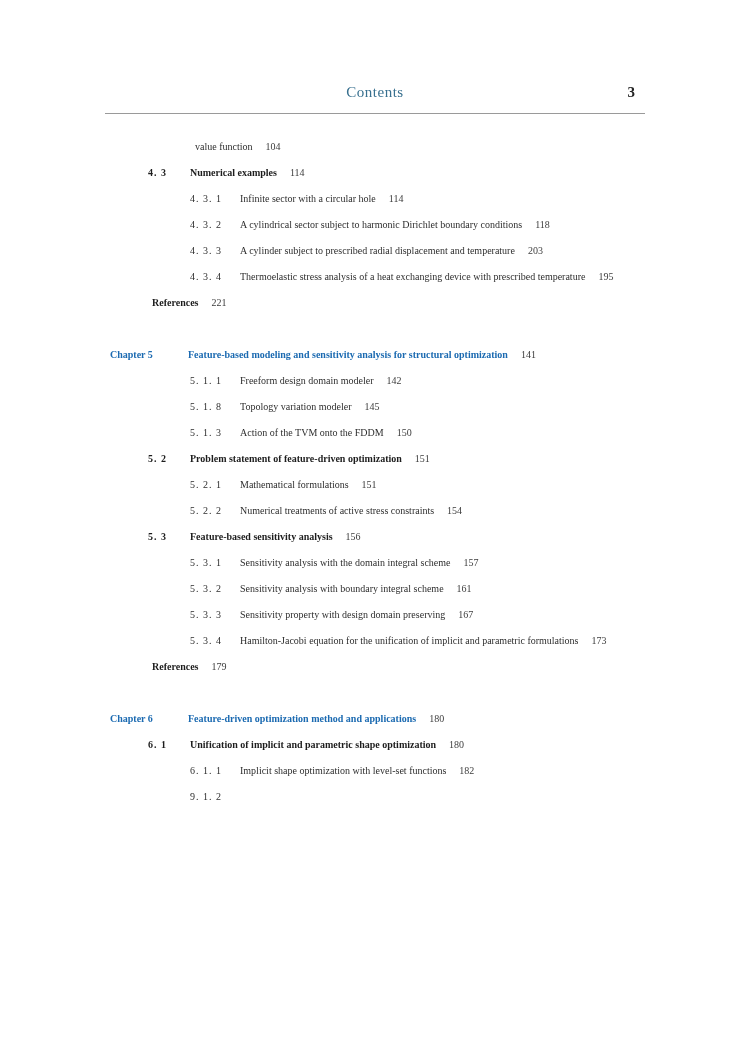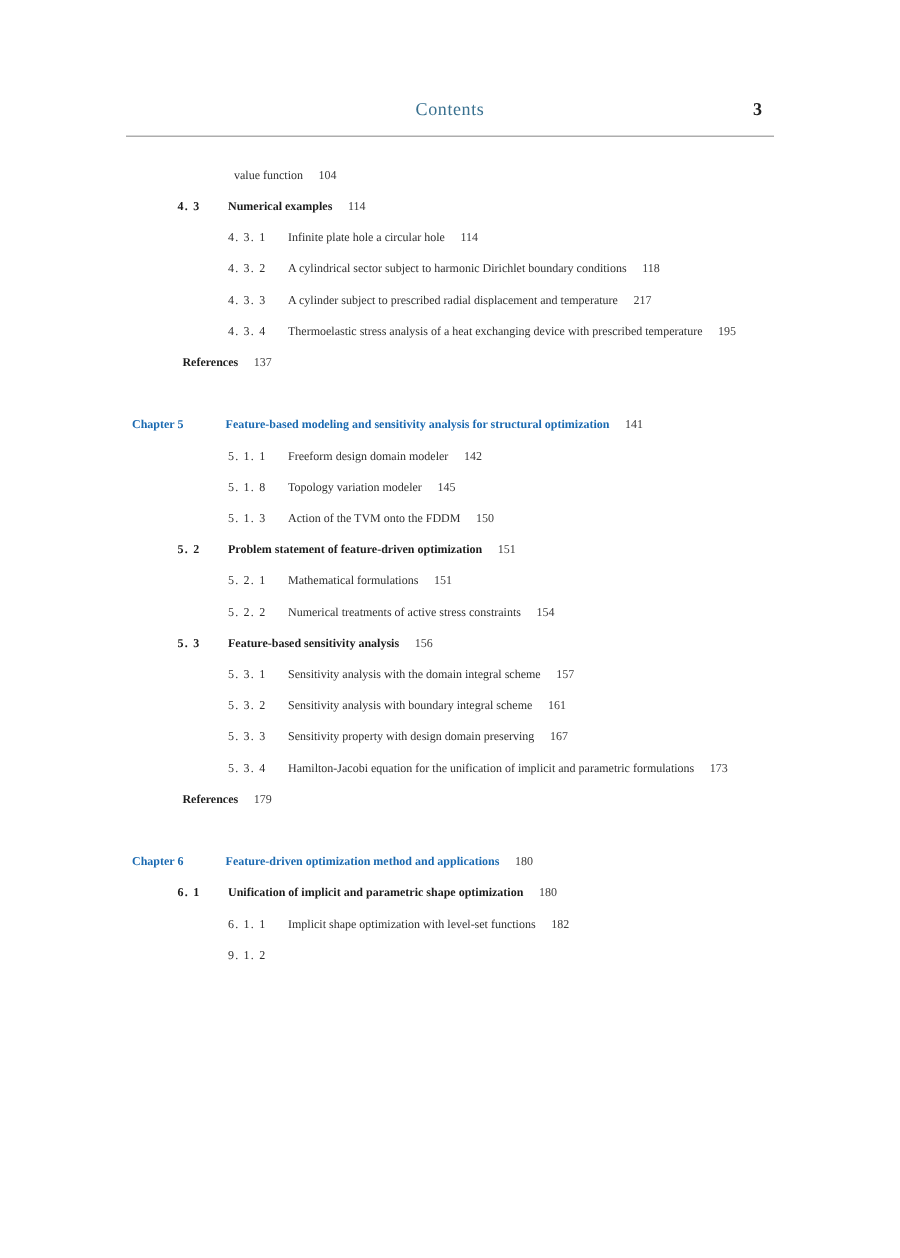--- a/index.html
+++ b/index.html
@@ -112,25 +112,25 @@
     <div class="header">
       <span class="running-title">Contents</span>
       <span class="folio">3</span>
     </div>
 
     <hr class="rule">
 
     <div class="toc">
         <div class="entry continuation"><span class="title">value function</span><span class="page">104</span></div>
         <div class="entry section"><span class="num">4. 3</span><span class="title">Numerical examples</span><span class="page">114</span></div>
-        <div class="entry subsection"><span class="num">4. 3. 1</span><span class="title">Infinite plate hole a circular hole</span><span class="page">114</span></div>
+        <div class="entry subsection"><span class="num">4. 3. 1</span><span class="title">Infinite sector with a circular hole</span><span class="page">114</span></div>
         <div class="entry subsection"><span class="num">4. 3. 2</span><span class="title">A cylindrical sector subject to harmonic Dirichlet boundary conditions</span><span class="page">118</span></div>
-        <div class="entry subsection"><span class="num">4. 3. 3</span><span class="title">A cylinder subject to prescribed radial displacement and temperature</span><span class="page">217</span></div>
+        <div class="entry subsection"><span class="num">4. 3. 3</span><span class="title">A cylinder subject to prescribed radial displacement and temperature</span><span class="page">203</span></div>
         <div class="entry subsection"><span class="num">4. 3. 4</span><span class="title">Thermoelastic stress analysis of a heat exchanging device with prescribed temperature</span><span class="page">195</span></div>
-        <div class="entry references"><span class="title">References</span><span class="page">137</span></div>
+        <div class="entry references"><span class="title">References</span><span class="page">221</span></div>
         <div class="entry chapter"><span class="num">Chapter 5</span><span class="title">Feature-based modeling and sensitivity analysis for structural optimization</span><span class="page">141</span></div>
         <div class="entry subsection"><span class="num">5. 1. 1</span><span class="title">Freeform design domain modeler</span><span class="page">142</span></div>
         <div class="entry subsection"><span class="num">5. 1. 8</span><span class="title">Topology variation modeler</span><span class="page">145</span></div>
         <div class="entry subsection"><span class="num">5. 1. 3</span><span class="title">Action of the TVM onto the FDDM</span><span class="page">150</span></div>
         <div class="entry section"><span class="num">5. 2</span><span class="title">Problem statement of feature-driven optimization</span><span class="page">151</span></div>
         <div class="entry subsection"><span class="num">5. 2. 1</span><span class="title">Mathematical formulations</span><span class="page">151</span></div>
         <div class="entry subsection"><span class="num">5. 2. 2</span><span class="title">Numerical treatments of active stress constraints</span><span class="page">154</span></div>
         <div class="entry section"><span class="num">5. 3</span><span class="title">Feature-based sensitivity analysis</span><span class="page">156</span></div>
         <div class="entry subsection"><span class="num">5. 3. 1</span><span class="title">Sensitivity analysis with the domain integral scheme</span><span class="page">157</span></div>
         <div class="entry subsection"><span class="num">5. 3. 2</span><span class="title">Sensitivity analysis with boundary integral scheme</span><span class="page">161</span></div>

